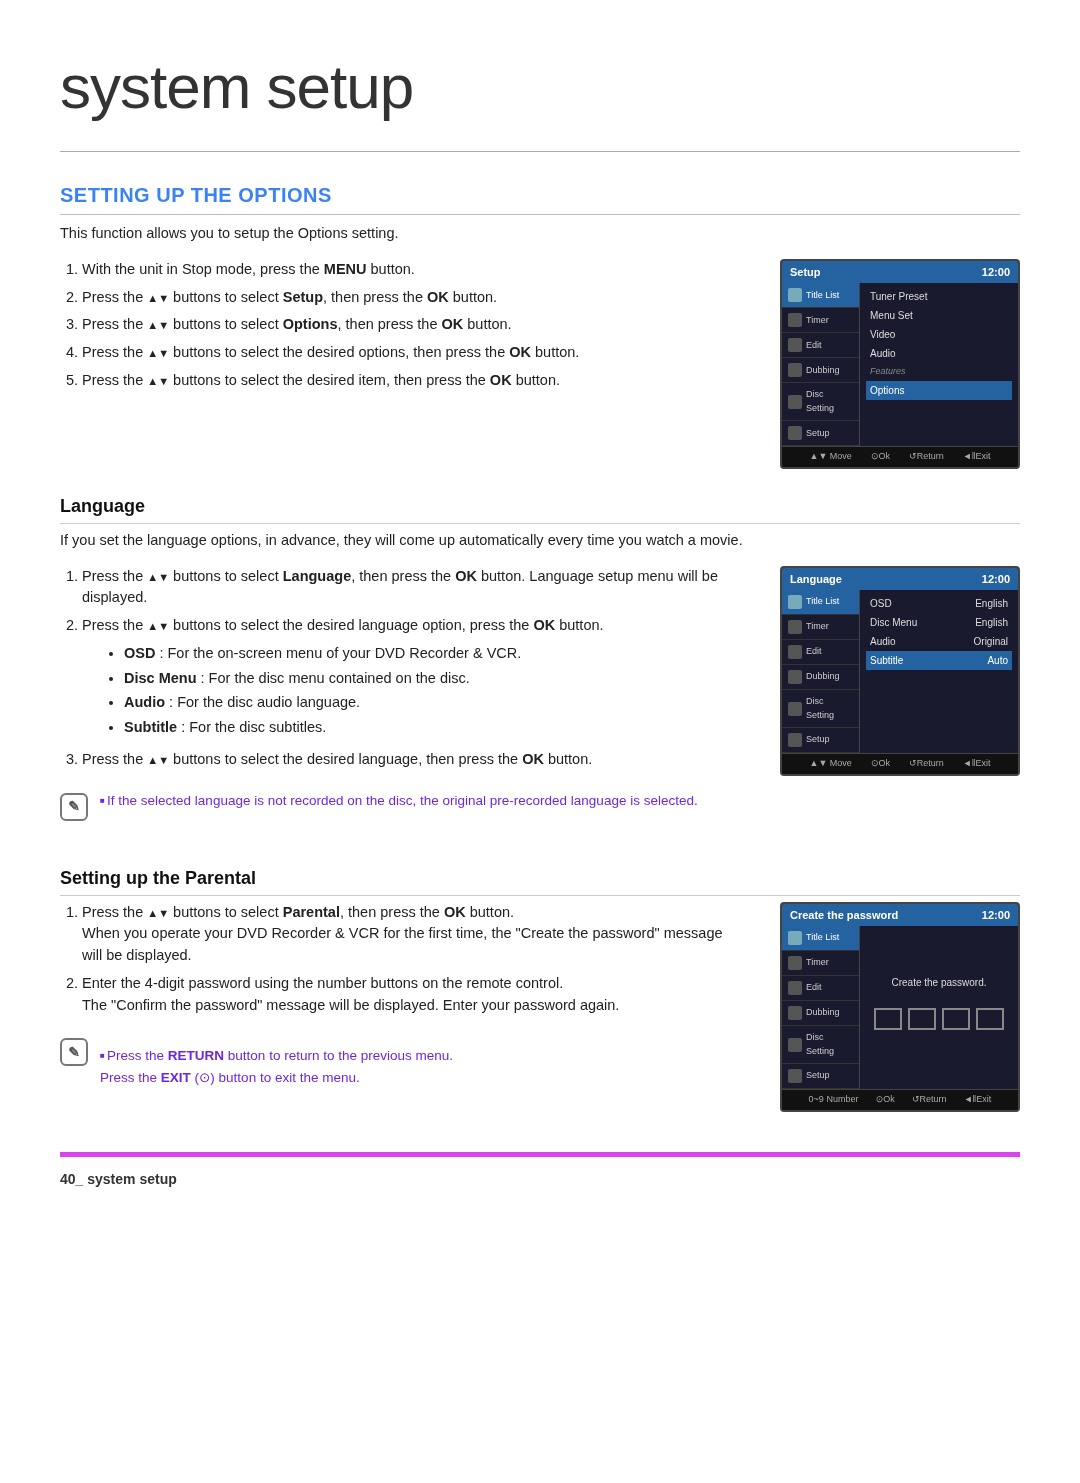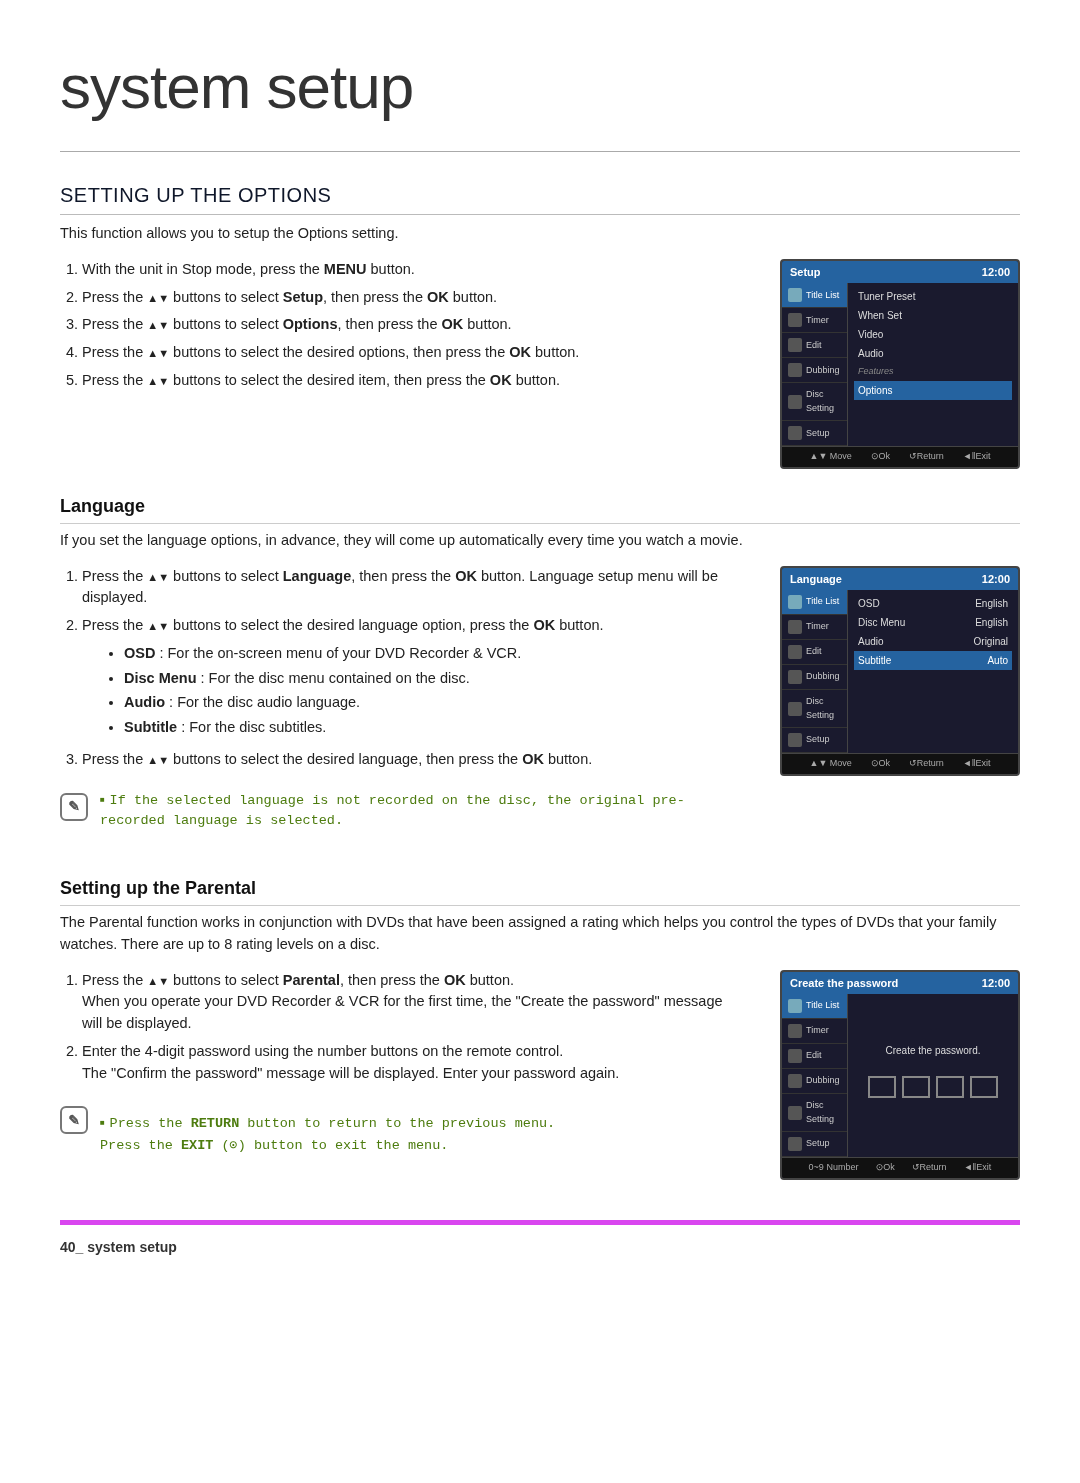--- a/index.html
+++ b/index.html
@@ -22,22 +22,22 @@
       letter-spacing: -1px;
       margin-bottom: 8px;
       border-bottom: 1px solid #aaa;
       padding-bottom: 18px;
       font-family: 'Arial', sans-serif;
     }
 
     
     .section-heading {
       font-size: 20px;
-      font-weight: 400;
-      color: #0f172a;
+      font-weight: 700;
+      color: #3b82f6;
       text-transform: uppercase;
       letter-spacing: 0.5px;
       margin-top: 28px;
       margin-bottom: 8px;
       border-bottom: 1px solid #bbb;
       padding-bottom: 4px;
     }
 
     .subsection-heading {
       font-size: 18px;
@@ -117,23 +117,22 @@
       justify-content: center;
       flex-shrink: 0;
       font-size: 14px;
       font-weight: 700;
       color: #555;
       margin-top: 2px;
     }
 
     .note-text {
       font-size: 13.5px;
-      color: #4d7c0f;
+      color: #6d28d9;
       line-height: 1.5;
-      font-family: Liberation Mono, monospace;
     }
 
     .note-text::before {
       content: '■  ';
       font-size: 8px;
       vertical-align: middle;
     }
 
     
     .device-screen {
@@ -154,21 +153,21 @@
       font-size: 11px;
       font-weight: 700;
     }
 
     .screen-body {
       display: flex;
       background: #1a1a2e;
     }
 
     .screen-sidebar {
-      width: 66px;
+      width: 78px;
       background: #1a1a2e;
       border-right: 1px solid #444;
       display: flex;
       flex-direction: column;
     }
 
     .screen-sidebar-item {
       padding: 5px 6px;
       font-size: 9px;
       color: #ccc;
@@ -289,21 +288,21 @@
           <div class="screen-sidebar">
             <div class="screen-sidebar-item active"><span class="sidebar-icon"></span>Title List</div>
             <div class="screen-sidebar-item"><span class="sidebar-icon"></span>Timer</div>
             <div class="screen-sidebar-item"><span class="sidebar-icon"></span>Edit</div>
             <div class="screen-sidebar-item"><span class="sidebar-icon"></span>Dubbing</div>
             <div class="screen-sidebar-item"><span class="sidebar-icon"></span>Disc Setting</div>
             <div class="screen-sidebar-item"><span class="sidebar-icon"></span>Setup</div>
           </div>
           <div class="screen-content">
             <div class="menu-row">Tuner Preset</div>
-            <div class="menu-row">When Set</div>
+            <div class="menu-row">Menu Set</div>
             <div class="menu-row">Video</div>
             <div class="menu-row">Audio</div>
             <div class="menu-section-label">Features</div>
             <div class="menu-row highlighted">Options</div>
           </div>
         </div>
         <div class="bottom-bar">
           <span>▲▼ Move</span>
           <span>⊙Ok</span>
           <span>↺Return</span>
@@ -380,21 +379,20 @@
           <span>↺Return</span>
           <span>◄‖Exit</span>
         </div>
       </div>
     </div>
   </div>
 </div>
 
 <div>
   <div class="subsection-heading">Setting up the Parental</div>
-  <p class="intro-text">The Parental function works in conjunction with DVDs that have been assigned a rating which helps you control the types of DVDs that your family watches. There are up to 8 rating levels on a disc.</p>
 
   <div class="content-with-screen">
     <div class="steps-col">
       <ol>
         <li>
           Press the <span class="triangle">▲▼</span> buttons to select <b>Parental</b>, then press the <b>OK</b> button.<br>
           When you operate your DVD Recorder &amp; VCR for the first time, the "Create the password" message will be displayed.
         </li>
         <li>
           Enter the 4-digit password using the number buttons on the remote control.<br>

